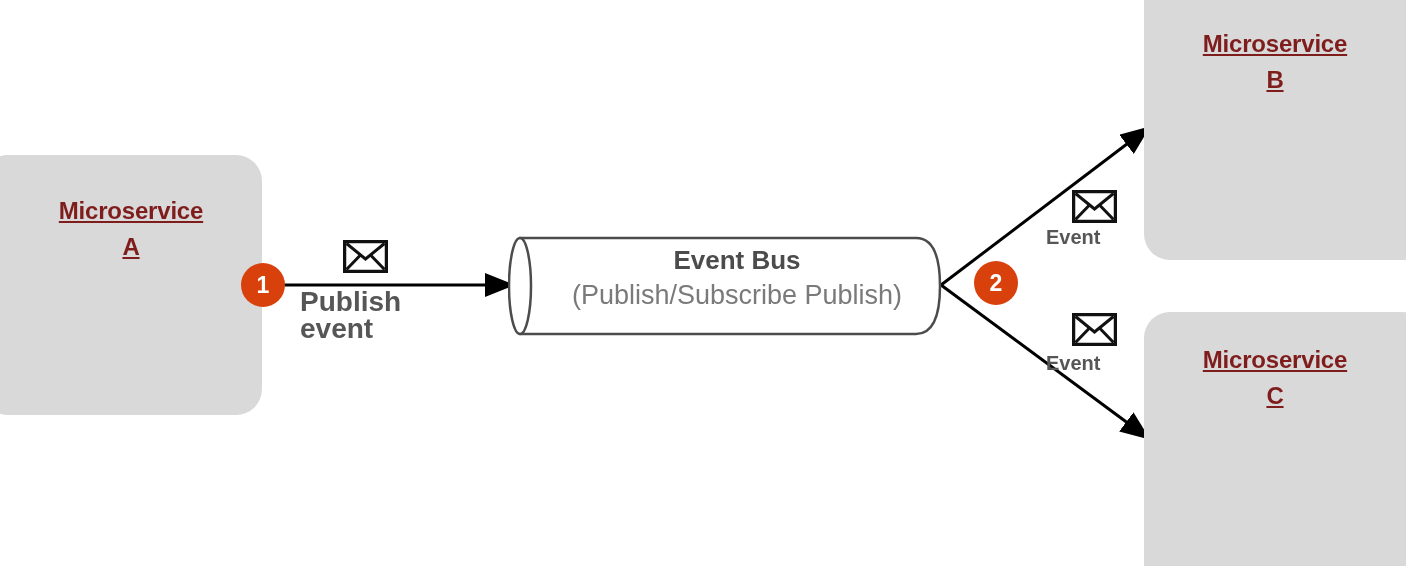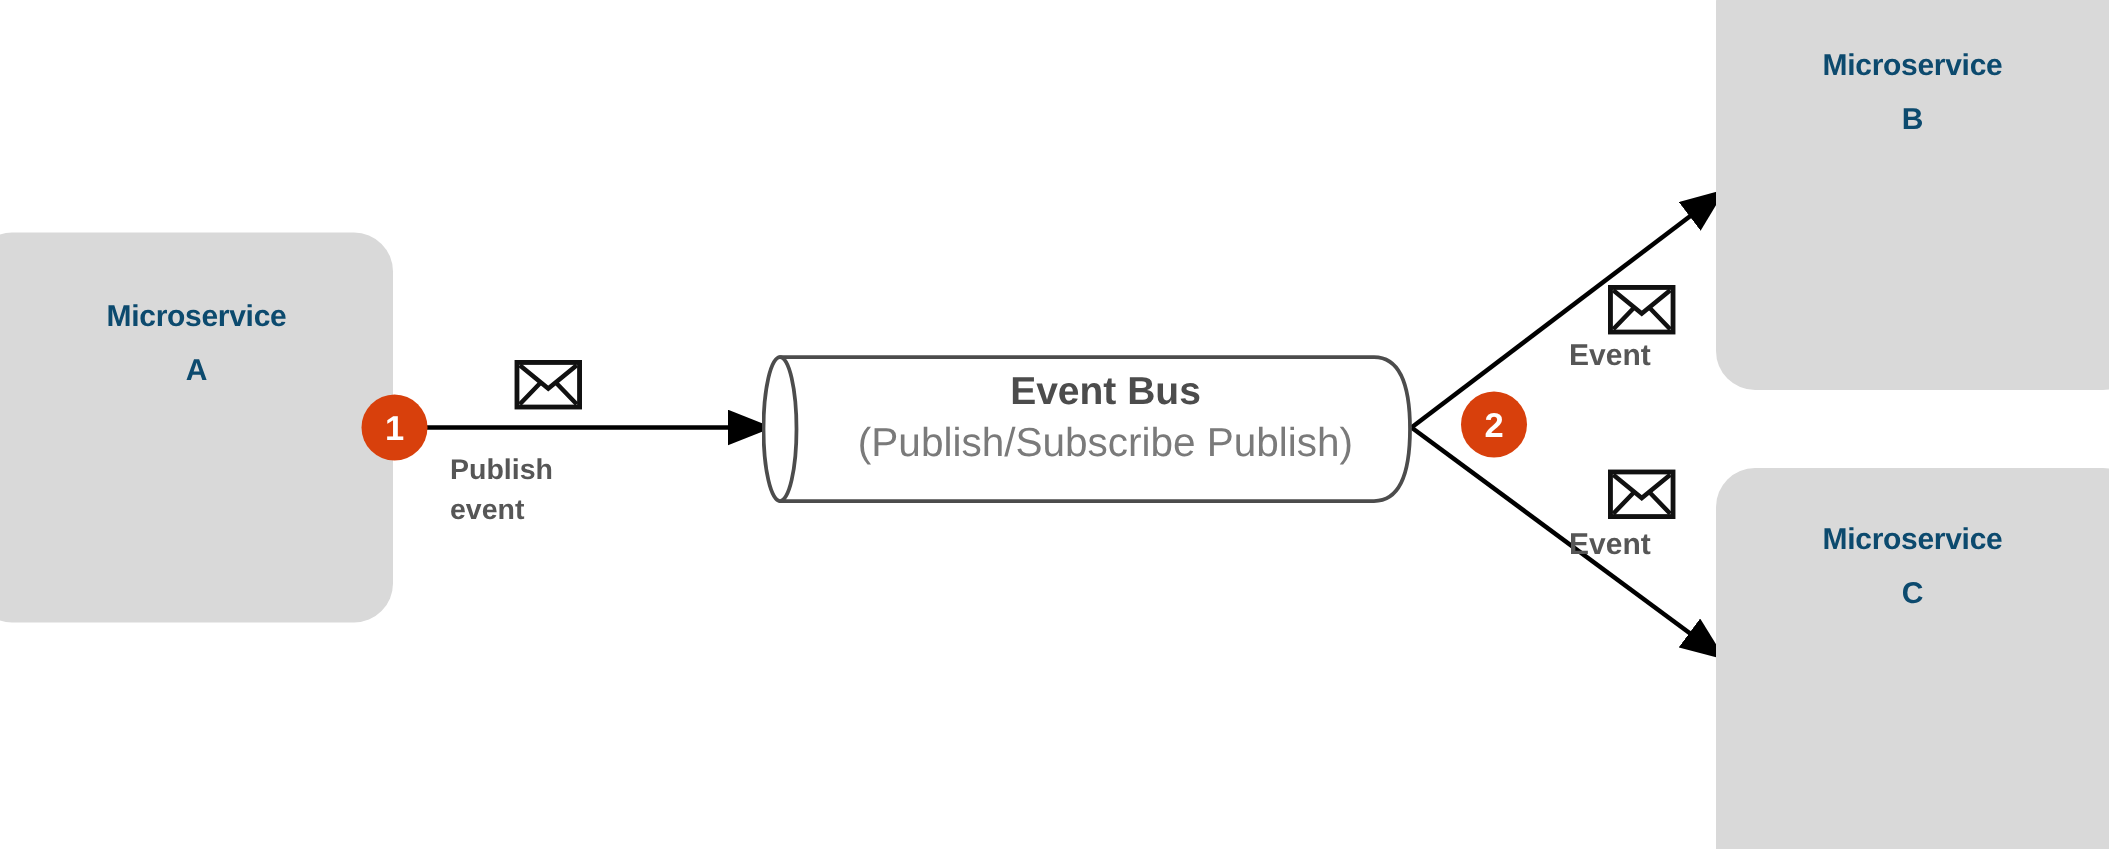--- a/index.html
+++ b/index.html
@@ -23,25 +23,26 @@
     position: absolute;
     background: #D9D9D9;
     border-radius: 26px;
     box-sizing: border-box;
   }
   .service-label {
     position: absolute;
     left: 0;
     right: 0;
     text-align: center;
-    color: #0c4a6e;
-    font-weight: bold;
-    font-size: 20px;
+    color: #7f1d1d;
+    font-weight: bold;
+    font-size: 24px;
     line-height: 36px;
     letter-spacing: -0.2px;
+    text-decoration: underline;
   }
 
   #box-a { left: -18px; top: 155px; width: 280px; height: 260px; }
   #box-a .service-label { top: 38px; left: 18px; }
 
   #box-b { left: 1144px; top: -24px; width: 284px; height: 284px; }
   #box-b .service-label { top: 50px; right: 22px; left: 0; }
 
   #box-c { left: 1144px; top: 312px; width: 284px; height: 282px; }
   #box-c .service-label { top: 30px; right: 22px; left: 0; }
@@ -108,23 +109,22 @@
   .edge-label {
     position: absolute;
     color: #565656;
     font-weight: bold;
     text-align: left;
   }
   #label-publish {
     left: 300px;
     top: 288px;
     width: 132px;
-    font-size: 19px;
+    font-size: 28px;
     line-height: 27px;
-    margin-top: 12px;
   }
   #label-event-top {
     left: 1046px;
     top: 224px;
     width: 98px;
     font-size: 20px;
     line-height: 27px;
   }
   #label-event-bottom {
     left: 1046px;

